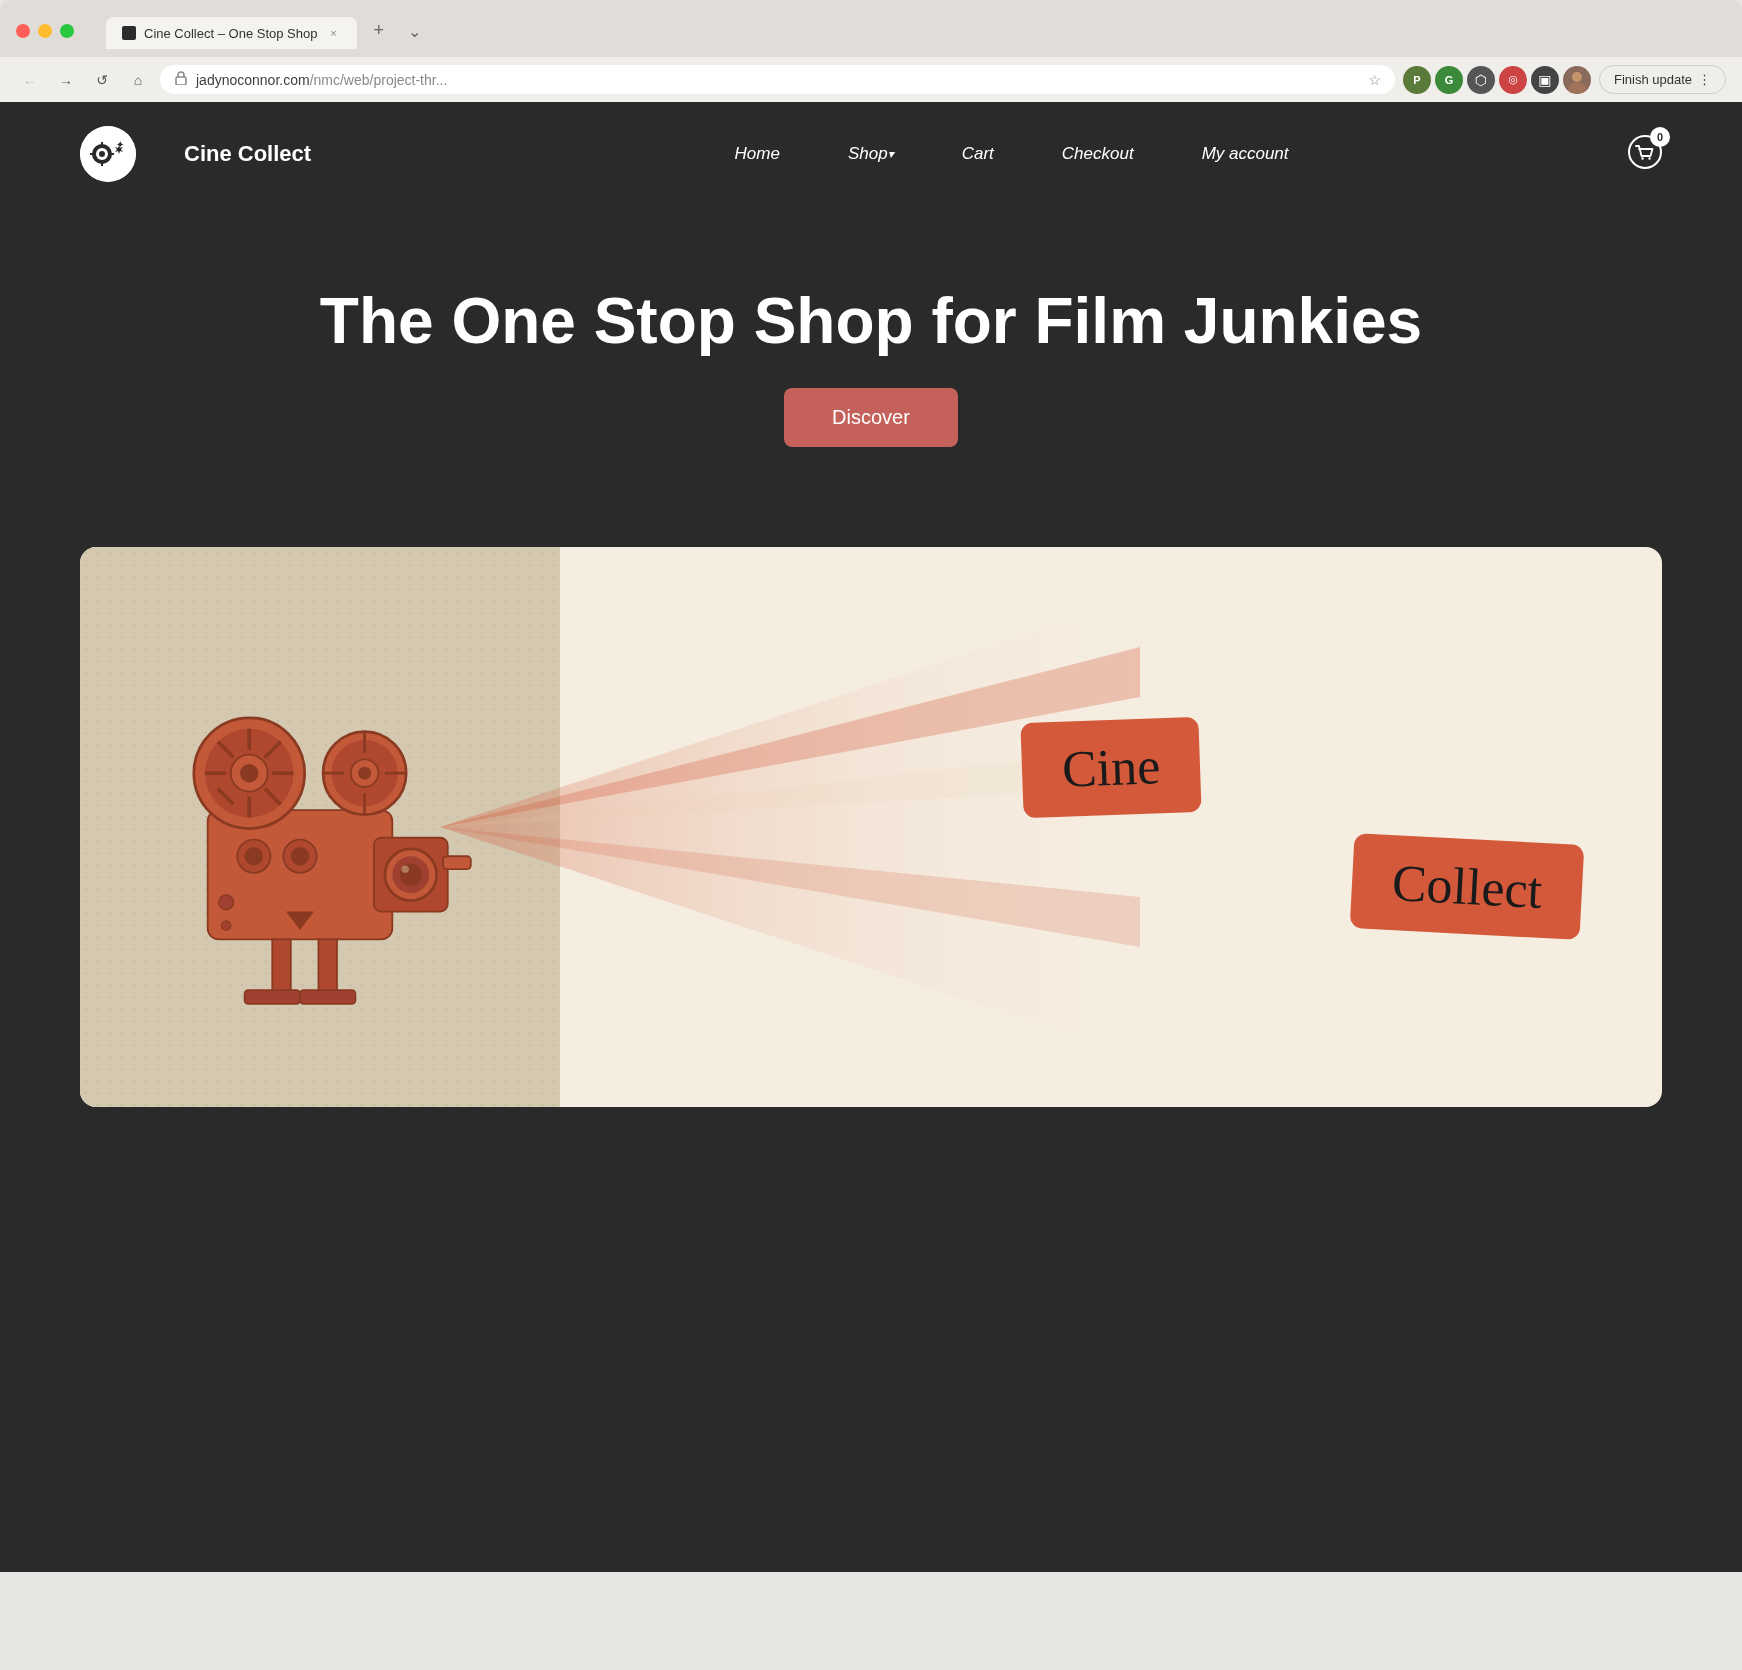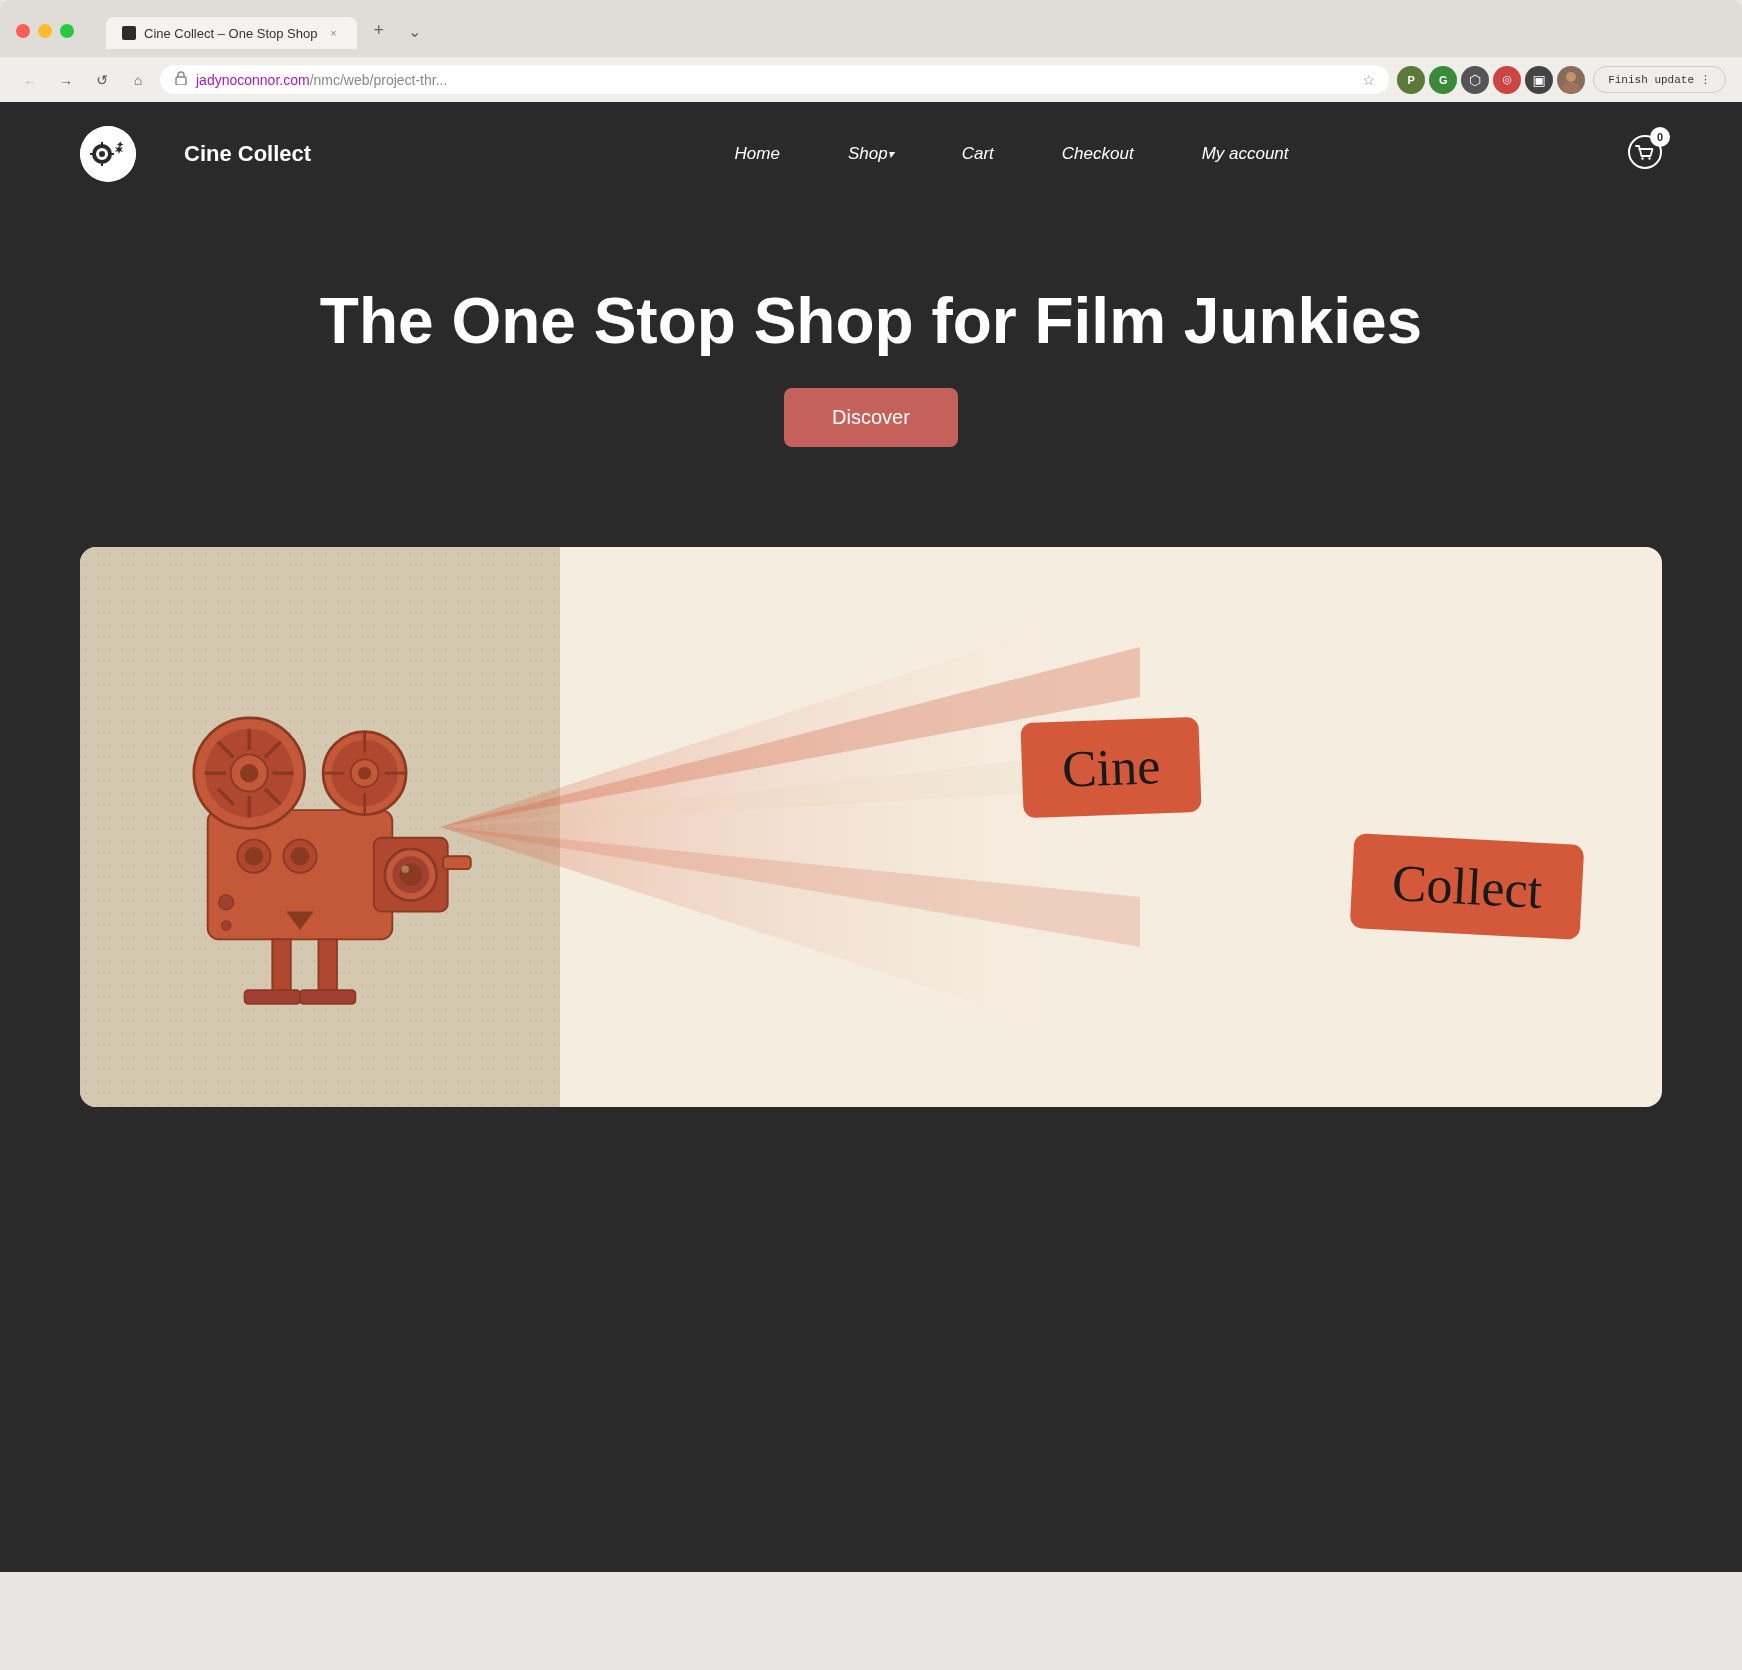--- a/index.html
+++ b/index.html
@@ -105,21 +105,21 @@
       font-size: 14px;
       color: #333;
     }
     .address-bar-icon {
       color: #888;
       font-size: 12px;
     }
     .address-text {
       flex: 1;
     }
-    .address-text .domain { color: #a21caf; }
+    .address-text .domain { color: #404040; }
     .address-text .path { color: #888; }
     .star-icon { color: #888; font-size: 14px; }
     .browser-extensions {
       display: flex;
       align-items: center;
       gap: 4px;
     }
     .ext-icon {
       width: 28px; height: 28px;
       border-radius: 50%;
@@ -128,25 +128,24 @@
       cursor: pointer;
     }
     .finish-update-btn {
       display: flex;
       align-items: center;
       gap: 6px;
       padding: 6px 14px;
       background: #f0eeeb;
       border: 1px solid #ccc;
       border-radius: 20px;
-      font-size: 11px;
+      font-size: 13px;
       color: #333;
       cursor: pointer;
       white-space: nowrap;
-      font-family: Liberation Mono, monospace;
     }
 
     
     .website {
       background: #2a2a2a;
       min-height: 1470px;
     }
     .site-header {
       background: #2a2a2a;
       padding: 24px 80px;

